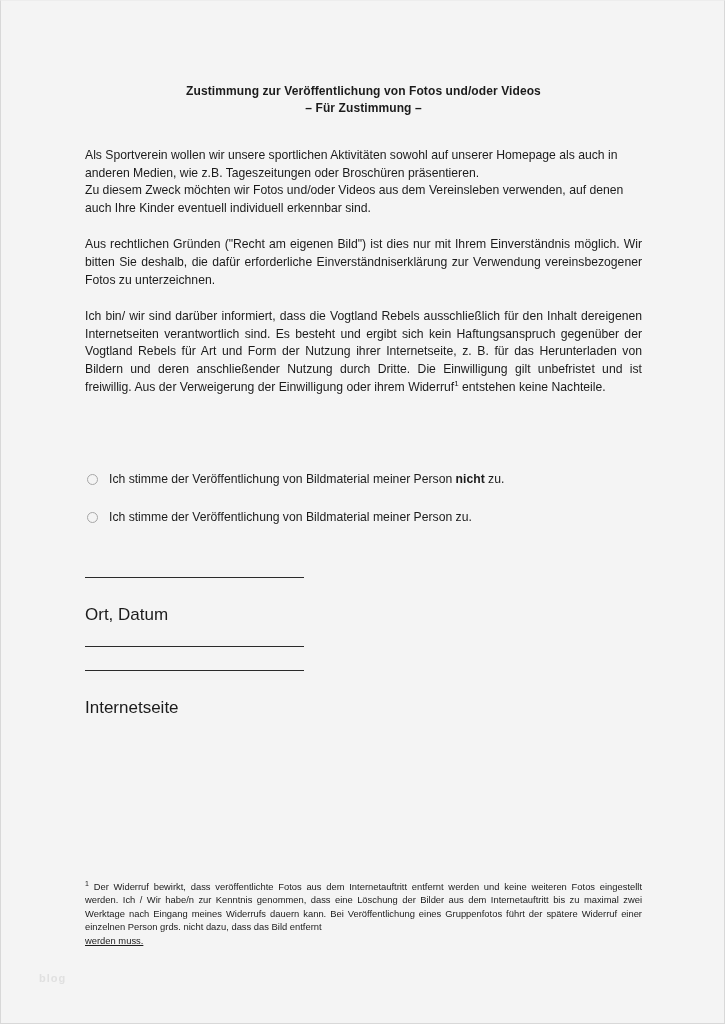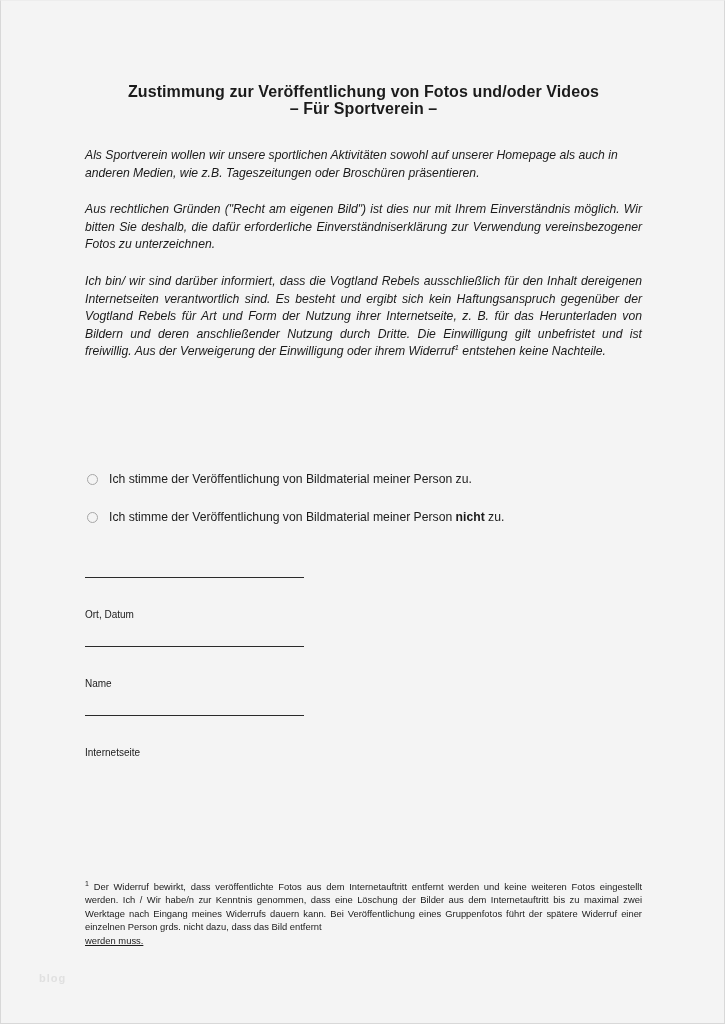--- a/index.html
+++ b/index.html
@@ -25,33 +25,32 @@
 
   
   .title-block {
     position: absolute;
     left: 84px;
     top: 82px;
     width: 557px;
     text-align: center;
   }
   .title-line {
-    font-size: 16px;
+    font-size: 12px;
     font-weight: bold;
     line-height: 17px;
     letter-spacing: 0.1px;
   }
 
   
   .body-area {
     position: absolute;
     left: 84px;
     top: 146px;
     width: 557px;
-    font-style: italic;
   }
   .para {
     font-size: 12.2px;
     line-height: 17.6px;
     text-align: justify;
     margin: 0 0 19px 0;
   }
   .para.ragged {
     text-align: left;
   }
@@ -101,21 +100,21 @@
   .sig-group {
     margin-bottom: 23px;
   }
   .sig-rule {
     width: 219px;
     height: 0;
     border-top: 1.3px solid #2a2a2a;
     margin-bottom: 3px;
   }
   .sig-label {
-    font-size: 10px;
+    font-size: 17px;
     line-height: 16px;
     margin-top: 29px;
   }
 
   
   .footnote {
     position: absolute;
     left: 84px;
     top: 879px;
     width: 557px;
@@ -145,60 +144,60 @@
     user-select: none;
   }
 </style>
 </head>
 <body>
 
 <div class="page">
 
   <div class="title-block">
     <div class="title-line">Zustimmung zur Veröffentlichung von Fotos und/oder Videos</div>
-    <div class="title-line">– Für Sportverein –</div>
+    <div class="title-line">– Für Zustimmung –</div>
   </div>
 
   <div class="body-area">
 
     <p class="para ragged">
       <span>Als Sportverein wollen wir unsere sportlichen Aktivitäten sowohl auf unserer Homepage als auch in anderen Medien, wie z.B. Tageszeitungen oder Broschüren präsentieren.</span><br>
+      <span>Zu diesem Zweck möchten wir Fotos und/oder Videos aus dem Vereinsleben verwenden, auf denen auch Ihre Kinder eventuell individuell erkennbar sind.</span>
     </p>
 
     <p class="para">Aus rechtlichen Gründen ("Recht am eigenen Bild") ist dies nur mit Ihrem Einverständnis möglich. Wir bitten Sie deshalb, die dafür erforderliche Einverständniserklärung zur Verwendung vereinsbezogener Fotos zu unterzeichnen.</p>
 
 
     <p class="para"><span>Ich bin/ wir sind darüber informiert, dass die Vogtland Rebels ausschließlich für den Inhalt dereigenen Internetseiten verantwortlich sind. Es besteht und ergibt sich kein Haftungsanspruch gegenüber der Vogtland Rebels für Art und Form der Nutzung ihrer Internetseite, z. B. für das Herunterladen von Bildern und deren anschließender Nutzung durch Dritte. Die Einwilligung gilt unbefristet und ist freiwillig. Aus der Verweigerung der Einwilligung oder ihrem Widerruf</span><sup class="fn">1</sup><span> entstehen keine Nachteile.</span></p>
 
   </div>
 
   <div class="options">
+
+    <div class="option-row">
+      <span class="radio-glyph"></span>
+      <span class="option-label"><span>Ich stimme der Veröffentlichung von Bildmaterial meiner Person </span><b>nicht</b><span> zu.</span></span>
+    </div>
 
     <div class="option-row">
       <span class="radio-glyph"></span>
       <span class="option-label"><span>Ich stimme der Veröffentlichung von Bildmaterial meiner Person zu.</span></span>
     </div>
 
-    <div class="option-row">
-      <span class="radio-glyph"></span>
-      <span class="option-label"><span>Ich stimme der Veröffentlichung von Bildmaterial meiner Person </span><b>nicht</b><span> zu.</span></span>
-    </div>
-
   </div>
 
   <div class="signatures">
 
     <div class="sig-group">
       <div class="sig-rule"></div>
       <div class="sig-label">Ort, Datum</div>
     </div>
 
     <div class="sig-group">
       <div class="sig-rule"></div>
-      <div class="sig-label">Name</div>
     </div>
 
     <div class="sig-group">
       <div class="sig-rule"></div>
       <div class="sig-label">Internetseite</div>
     </div>
 
   </div>
 
   <div class="footnote"><sup>1</sup><span> Der Widerruf bewirkt, dass veröffentlichte Fotos aus dem Internetauftritt entfernt werden und keine weiteren Fotos eingestellt werden. Ich / Wir habe/n zur Kenntnis genommen, dass eine Löschung der Bilder aus dem Internetauftritt bis zu maximal zwei Werktage nach Eingang meines Widerrufs dauern kann. Bei Veröffentlichung eines Gruppenfotos führt der spätere Widerruf einer einzelnen Person grds. nicht dazu, dass das Bild entfernt</span><span class="fn-last">werden muss.</span></div>

